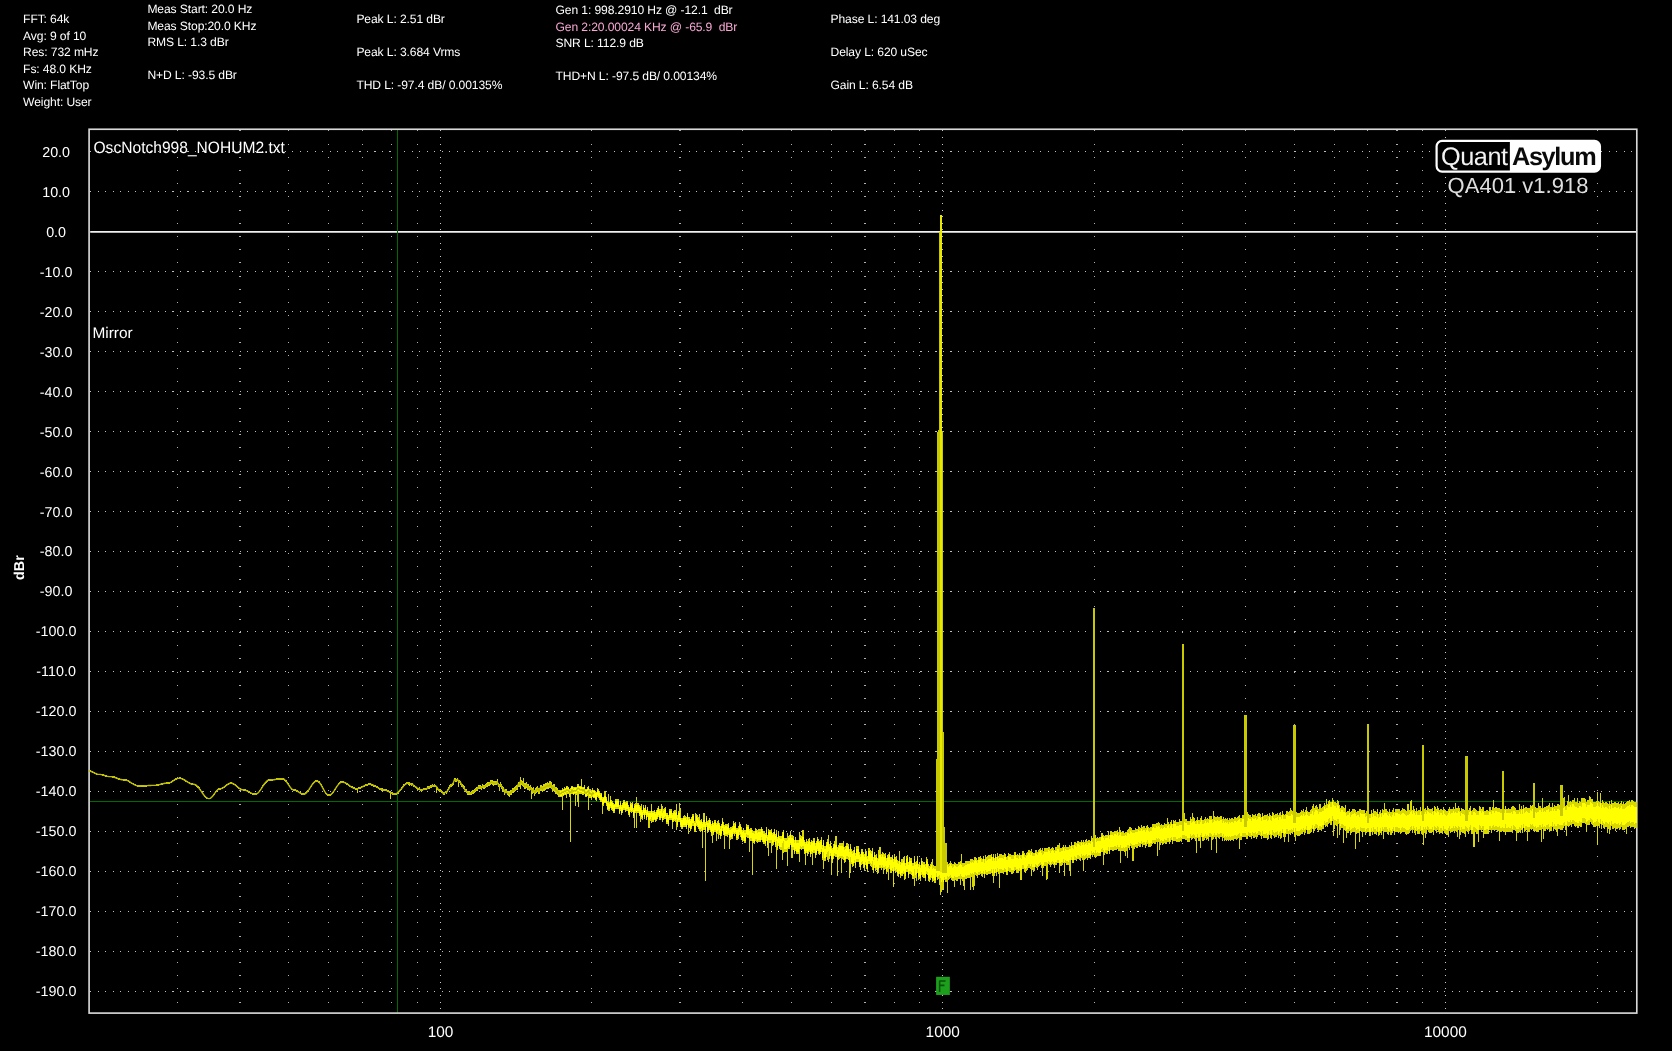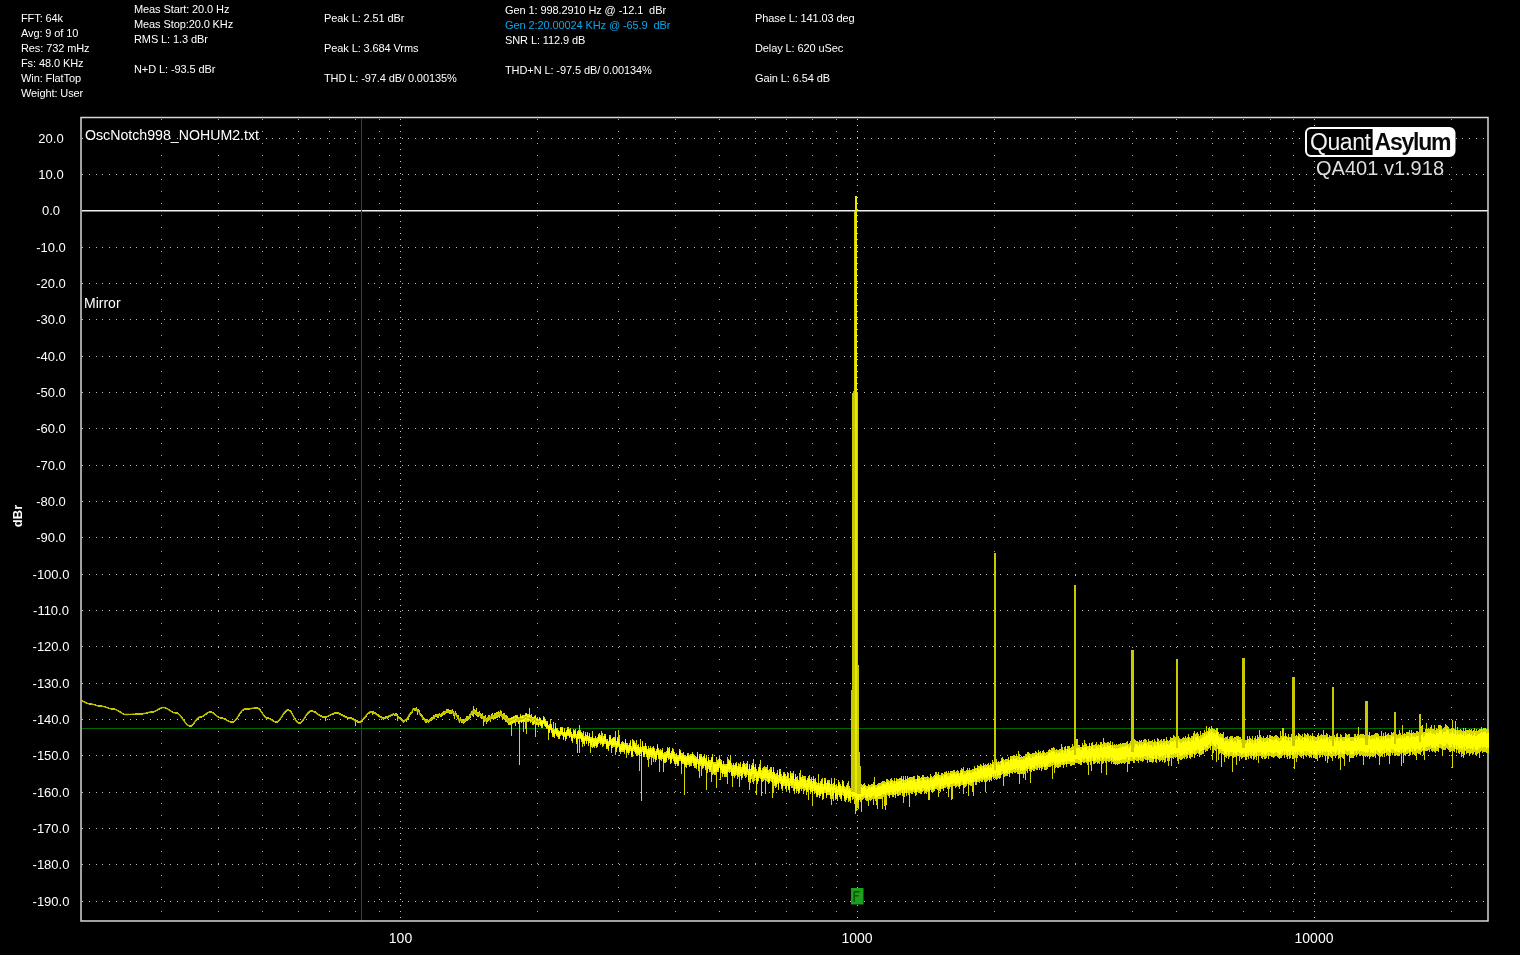--- a/index.html
+++ b/index.html
@@ -1,16 +1,16 @@
 <!DOCTYPE html>
 <html><head><meta charset="utf-8"><title>QA401</title><style>
 html,body{margin:0;padding:0;background:#000;width:1520px;height:955px;overflow:hidden}
 body{font-family:"Liberation Sans",sans-serif}
 .hd{position:absolute;font-size:11px;line-height:15.1px;white-space:pre;color:#fff;letter-spacing:-0.1px}
-.gy{color:#0ea5e9}
+.gy{color:#f9a8d4}
 svg text{font-family:"Liberation Sans",sans-serif}
 </style></head><body>
 <div class="hd" style="left:21px;top:10.5px">FFT: 64k
 Avg: 9 of 10
 Res: 732 mHz
 Fs: 48.0 KHz
 Win: FlatTop
 Weight: User</div>
 <div class="hd" style="left:134px;top:2px">Meas Start: 20.0 Hz
 Meas Stop:20.0 KHz

